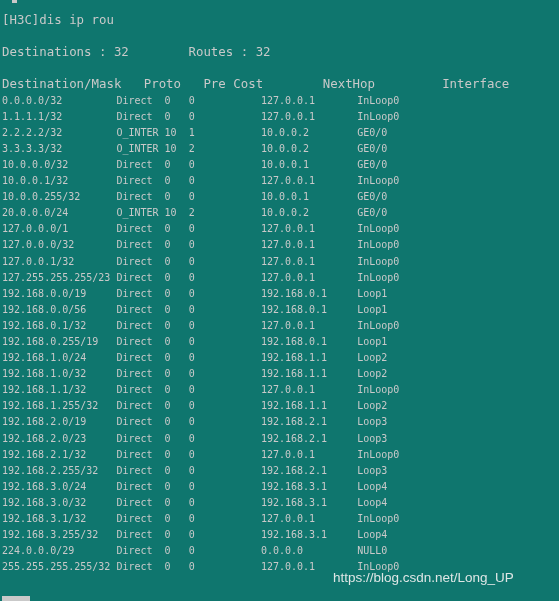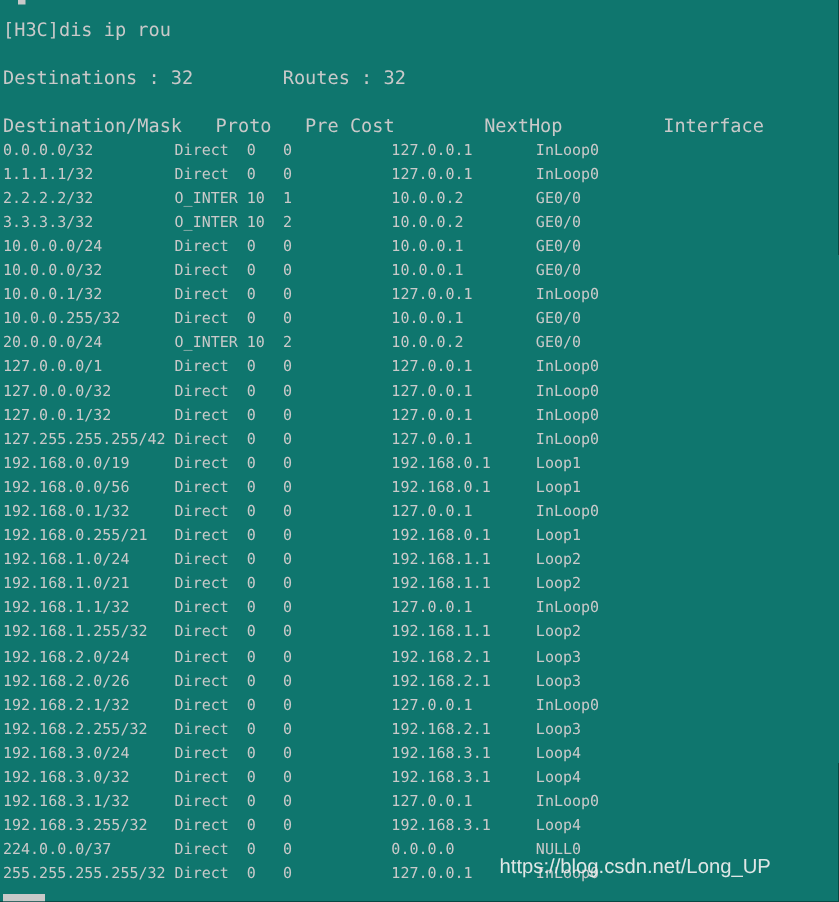--- a/index.html
+++ b/index.html
@@ -103,46 +103,45 @@
 
     <div class="line blank"> </div>
 
     <div class="line">Destination/Mask   Proto   Pre Cost        NextHop         Interface</div>
 
     <div id="route-rows">
         <div class="row"><span class="cell">0.0.0.0/32         </span><span class="cell">Direct  </span><span class="cell">0   </span><span class="cell">0           </span><span class="cell">127.0.0.1       </span><span class="cell">InLoop0</span></div>
         <div class="row"><span class="cell">1.1.1.1/32         </span><span class="cell">Direct  </span><span class="cell">0   </span><span class="cell">0           </span><span class="cell">127.0.0.1       </span><span class="cell">InLoop0</span></div>
         <div class="row"><span class="cell">2.2.2.2/32         </span><span class="cell">O_INTER </span><span class="cell">10  </span><span class="cell">1           </span><span class="cell">10.0.0.2        </span><span class="cell">GE0/0</span></div>
         <div class="row"><span class="cell">3.3.3.3/32         </span><span class="cell">O_INTER </span><span class="cell">10  </span><span class="cell">2           </span><span class="cell">10.0.0.2        </span><span class="cell">GE0/0</span></div>
-        <div class="row"><span class="cell">10.0.0.0/24        </span><span class="cell">Direct  </span><span class="cell">0   </span><span class="cell">0           </span><span class="cell">10.0.0.1        </span><span class="cell">GE0/0</span></div>
         <div class="row"><span class="cell">10.0.0.0/32        </span><span class="cell">Direct  </span><span class="cell">0   </span><span class="cell">0           </span><span class="cell">10.0.0.1        </span><span class="cell">GE0/0</span></div>
         <div class="row"><span class="cell">10.0.0.1/32        </span><span class="cell">Direct  </span><span class="cell">0   </span><span class="cell">0           </span><span class="cell">127.0.0.1       </span><span class="cell">InLoop0</span></div>
         <div class="row"><span class="cell">10.0.0.255/32      </span><span class="cell">Direct  </span><span class="cell">0   </span><span class="cell">0           </span><span class="cell">10.0.0.1        </span><span class="cell">GE0/0</span></div>
         <div class="row"><span class="cell">20.0.0.0/24        </span><span class="cell">O_INTER </span><span class="cell">10  </span><span class="cell">2           </span><span class="cell">10.0.0.2        </span><span class="cell">GE0/0</span></div>
         <div class="row"><span class="cell">127.0.0.0/1        </span><span class="cell">Direct  </span><span class="cell">0   </span><span class="cell">0           </span><span class="cell">127.0.0.1       </span><span class="cell">InLoop0</span></div>
         <div class="row"><span class="cell">127.0.0.0/32       </span><span class="cell">Direct  </span><span class="cell">0   </span><span class="cell">0           </span><span class="cell">127.0.0.1       </span><span class="cell">InLoop0</span></div>
         <div class="row"><span class="cell">127.0.0.1/32       </span><span class="cell">Direct  </span><span class="cell">0   </span><span class="cell">0           </span><span class="cell">127.0.0.1       </span><span class="cell">InLoop0</span></div>
-        <div class="row"><span class="cell">127.255.255.255/42 </span><span class="cell">Direct  </span><span class="cell">0   </span><span class="cell">0           </span><span class="cell">127.0.0.1       </span><span class="cell">InLoop0</span></div>
+        <div class="row"><span class="cell">127.255.255.255/23 </span><span class="cell">Direct  </span><span class="cell">0   </span><span class="cell">0           </span><span class="cell">127.0.0.1       </span><span class="cell">InLoop0</span></div>
         <div class="row"><span class="cell">192.168.0.0/19     </span><span class="cell">Direct  </span><span class="cell">0   </span><span class="cell">0           </span><span class="cell">192.168.0.1     </span><span class="cell">Loop1</span></div>
         <div class="row"><span class="cell">192.168.0.0/56     </span><span class="cell">Direct  </span><span class="cell">0   </span><span class="cell">0           </span><span class="cell">192.168.0.1     </span><span class="cell">Loop1</span></div>
         <div class="row"><span class="cell">192.168.0.1/32     </span><span class="cell">Direct  </span><span class="cell">0   </span><span class="cell">0           </span><span class="cell">127.0.0.1       </span><span class="cell">InLoop0</span></div>
-        <div class="row"><span class="cell">192.168.0.255/21   </span><span class="cell">Direct  </span><span class="cell">0   </span><span class="cell">0           </span><span class="cell">192.168.0.1     </span><span class="cell">Loop1</span></div>
+        <div class="row"><span class="cell">192.168.0.255/19   </span><span class="cell">Direct  </span><span class="cell">0   </span><span class="cell">0           </span><span class="cell">192.168.0.1     </span><span class="cell">Loop1</span></div>
         <div class="row"><span class="cell">192.168.1.0/24     </span><span class="cell">Direct  </span><span class="cell">0   </span><span class="cell">0           </span><span class="cell">192.168.1.1     </span><span class="cell">Loop2</span></div>
-        <div class="row"><span class="cell">192.168.1.0/21     </span><span class="cell">Direct  </span><span class="cell">0   </span><span class="cell">0           </span><span class="cell">192.168.1.1     </span><span class="cell">Loop2</span></div>
+        <div class="row"><span class="cell">192.168.1.0/32     </span><span class="cell">Direct  </span><span class="cell">0   </span><span class="cell">0           </span><span class="cell">192.168.1.1     </span><span class="cell">Loop2</span></div>
         <div class="row"><span class="cell">192.168.1.1/32     </span><span class="cell">Direct  </span><span class="cell">0   </span><span class="cell">0           </span><span class="cell">127.0.0.1       </span><span class="cell">InLoop0</span></div>
         <div class="row"><span class="cell">192.168.1.255/32   </span><span class="cell">Direct  </span><span class="cell">0   </span><span class="cell">0           </span><span class="cell">192.168.1.1     </span><span class="cell">Loop2</span></div>
-        <div class="row"><span class="cell">192.168.2.0/24     </span><span class="cell">Direct  </span><span class="cell">0   </span><span class="cell">0           </span><span class="cell">192.168.2.1     </span><span class="cell">Loop3</span></div>
-        <div class="row"><span class="cell">192.168.2.0/26     </span><span class="cell">Direct  </span><span class="cell">0   </span><span class="cell">0           </span><span class="cell">192.168.2.1     </span><span class="cell">Loop3</span></div>
+        <div class="row"><span class="cell">192.168.2.0/19     </span><span class="cell">Direct  </span><span class="cell">0   </span><span class="cell">0           </span><span class="cell">192.168.2.1     </span><span class="cell">Loop3</span></div>
+        <div class="row"><span class="cell">192.168.2.0/23     </span><span class="cell">Direct  </span><span class="cell">0   </span><span class="cell">0           </span><span class="cell">192.168.2.1     </span><span class="cell">Loop3</span></div>
         <div class="row"><span class="cell">192.168.2.1/32     </span><span class="cell">Direct  </span><span class="cell">0   </span><span class="cell">0           </span><span class="cell">127.0.0.1       </span><span class="cell">InLoop0</span></div>
         <div class="row"><span class="cell">192.168.2.255/32   </span><span class="cell">Direct  </span><span class="cell">0   </span><span class="cell">0           </span><span class="cell">192.168.2.1     </span><span class="cell">Loop3</span></div>
         <div class="row"><span class="cell">192.168.3.0/24     </span><span class="cell">Direct  </span><span class="cell">0   </span><span class="cell">0           </span><span class="cell">192.168.3.1     </span><span class="cell">Loop4</span></div>
         <div class="row"><span class="cell">192.168.3.0/32     </span><span class="cell">Direct  </span><span class="cell">0   </span><span class="cell">0           </span><span class="cell">192.168.3.1     </span><span class="cell">Loop4</span></div>
         <div class="row"><span class="cell">192.168.3.1/32     </span><span class="cell">Direct  </span><span class="cell">0   </span><span class="cell">0           </span><span class="cell">127.0.0.1       </span><span class="cell">InLoop0</span></div>
         <div class="row"><span class="cell">192.168.3.255/32   </span><span class="cell">Direct  </span><span class="cell">0   </span><span class="cell">0           </span><span class="cell">192.168.3.1     </span><span class="cell">Loop4</span></div>
-        <div class="row"><span class="cell">224.0.0.0/37       </span><span class="cell">Direct  </span><span class="cell">0   </span><span class="cell">0           </span><span class="cell">0.0.0.0         </span><span class="cell">NULL0</span></div>
+        <div class="row"><span class="cell">224.0.0.0/29       </span><span class="cell">Direct  </span><span class="cell">0   </span><span class="cell">0           </span><span class="cell">0.0.0.0         </span><span class="cell">NULL0</span></div>
         <div class="row"><span class="cell">255.255.255.255/32 </span><span class="cell">Direct  </span><span class="cell">0   </span><span class="cell">0           </span><span class="cell">127.0.0.1       </span><span class="cell">InLoop0</span></div>
       </div>
 
   </div>
 
   <div class="watermark">https://blog.csdn.net/Long_UP</div>
 
   <div class="cursor-stub"></div>
 
 </div>

